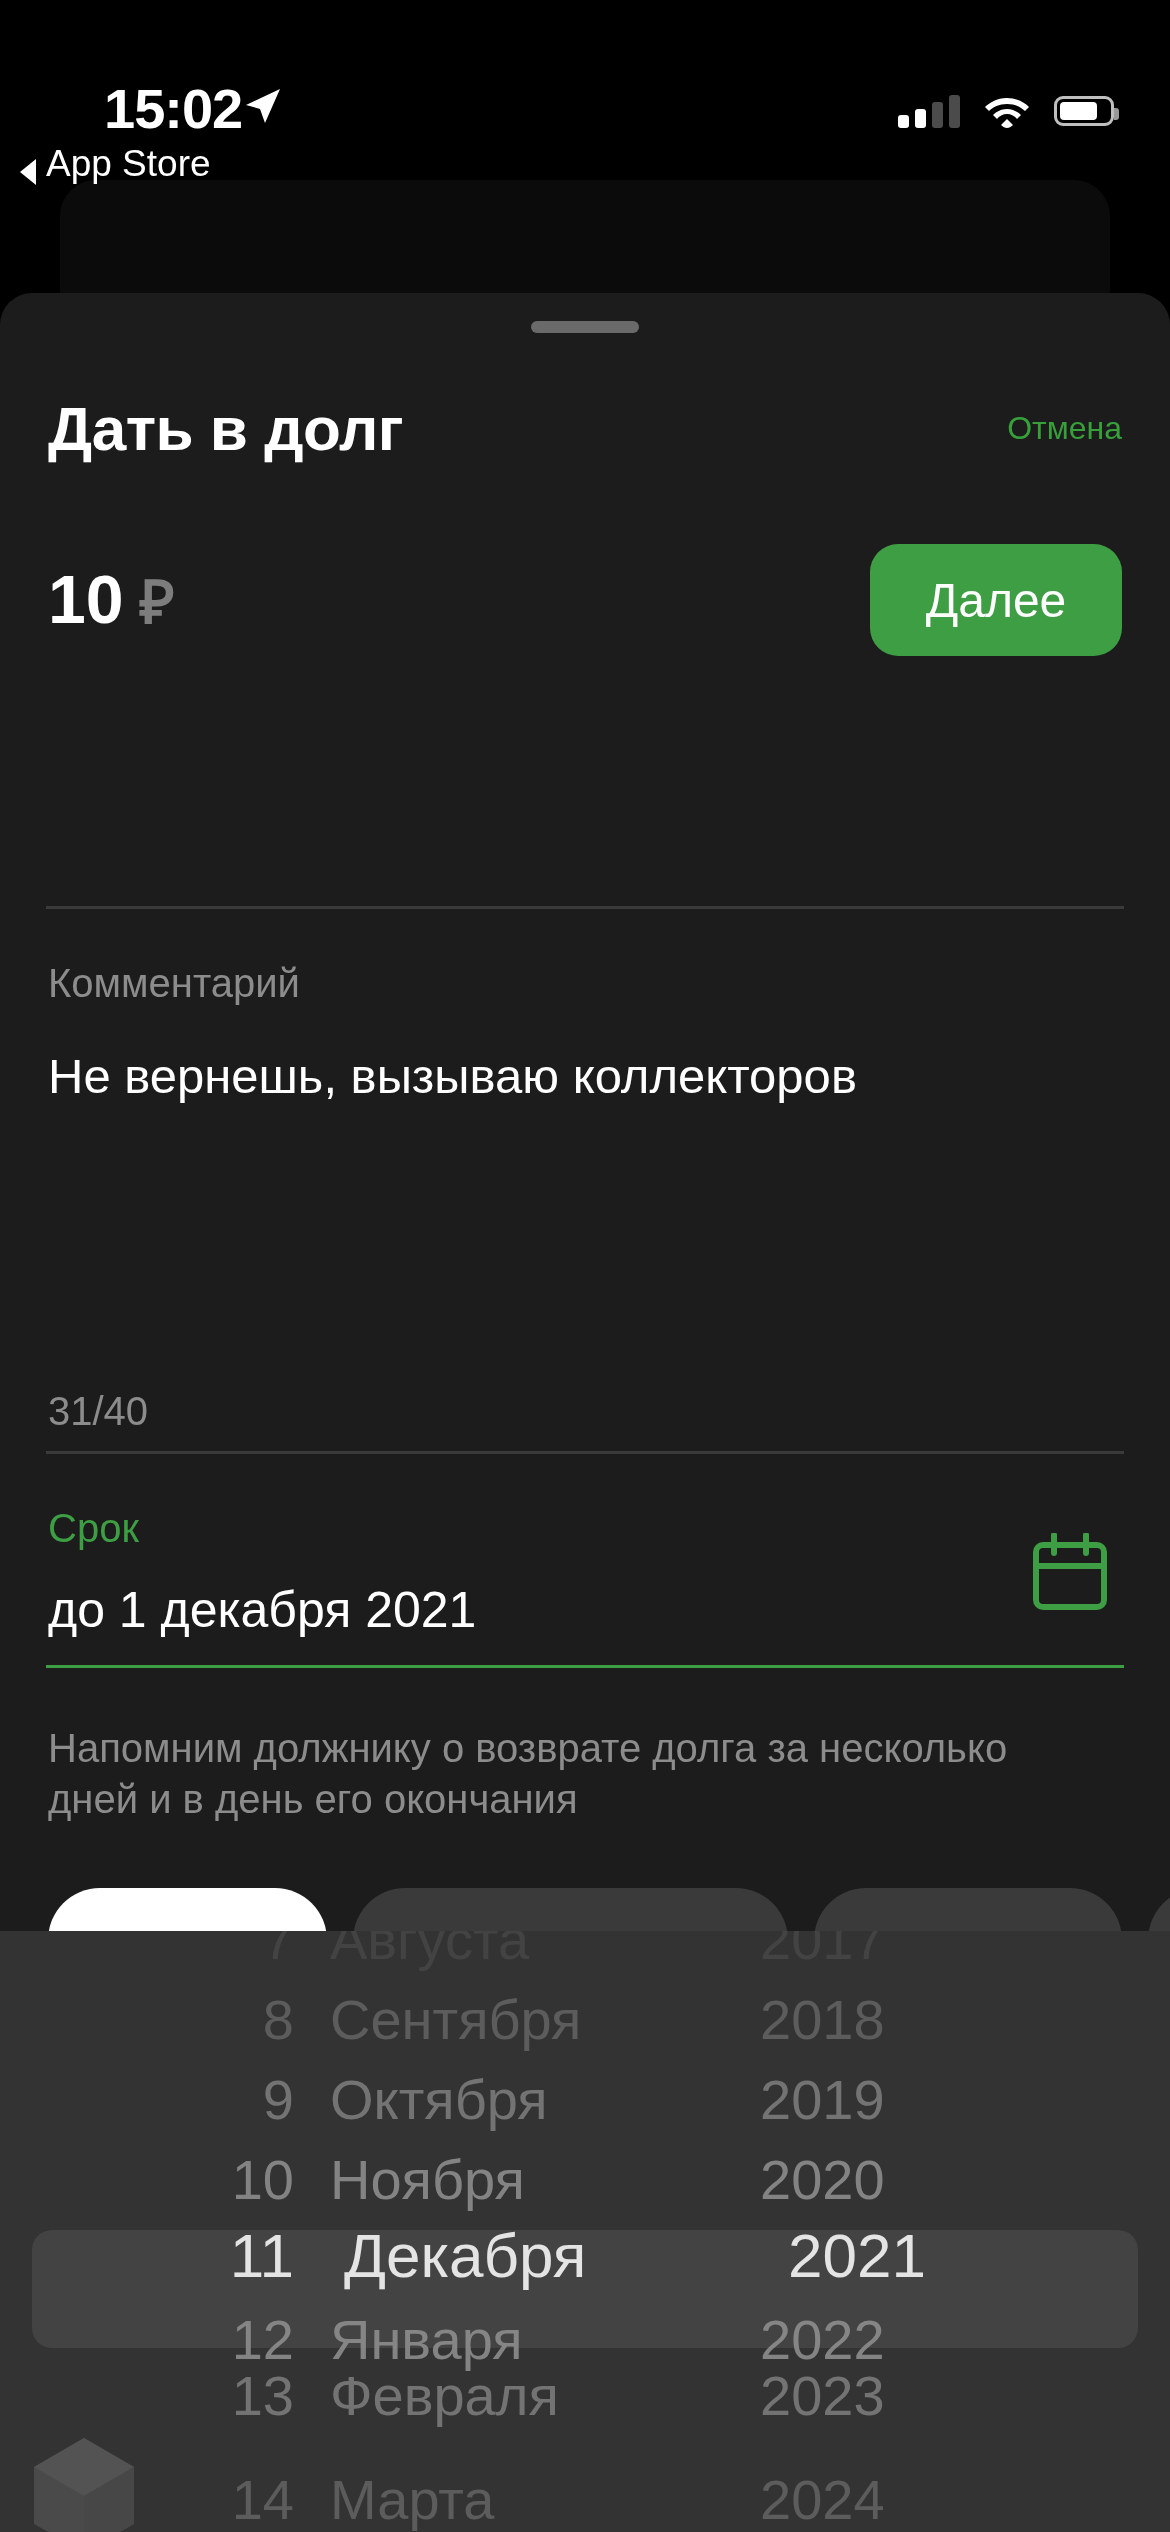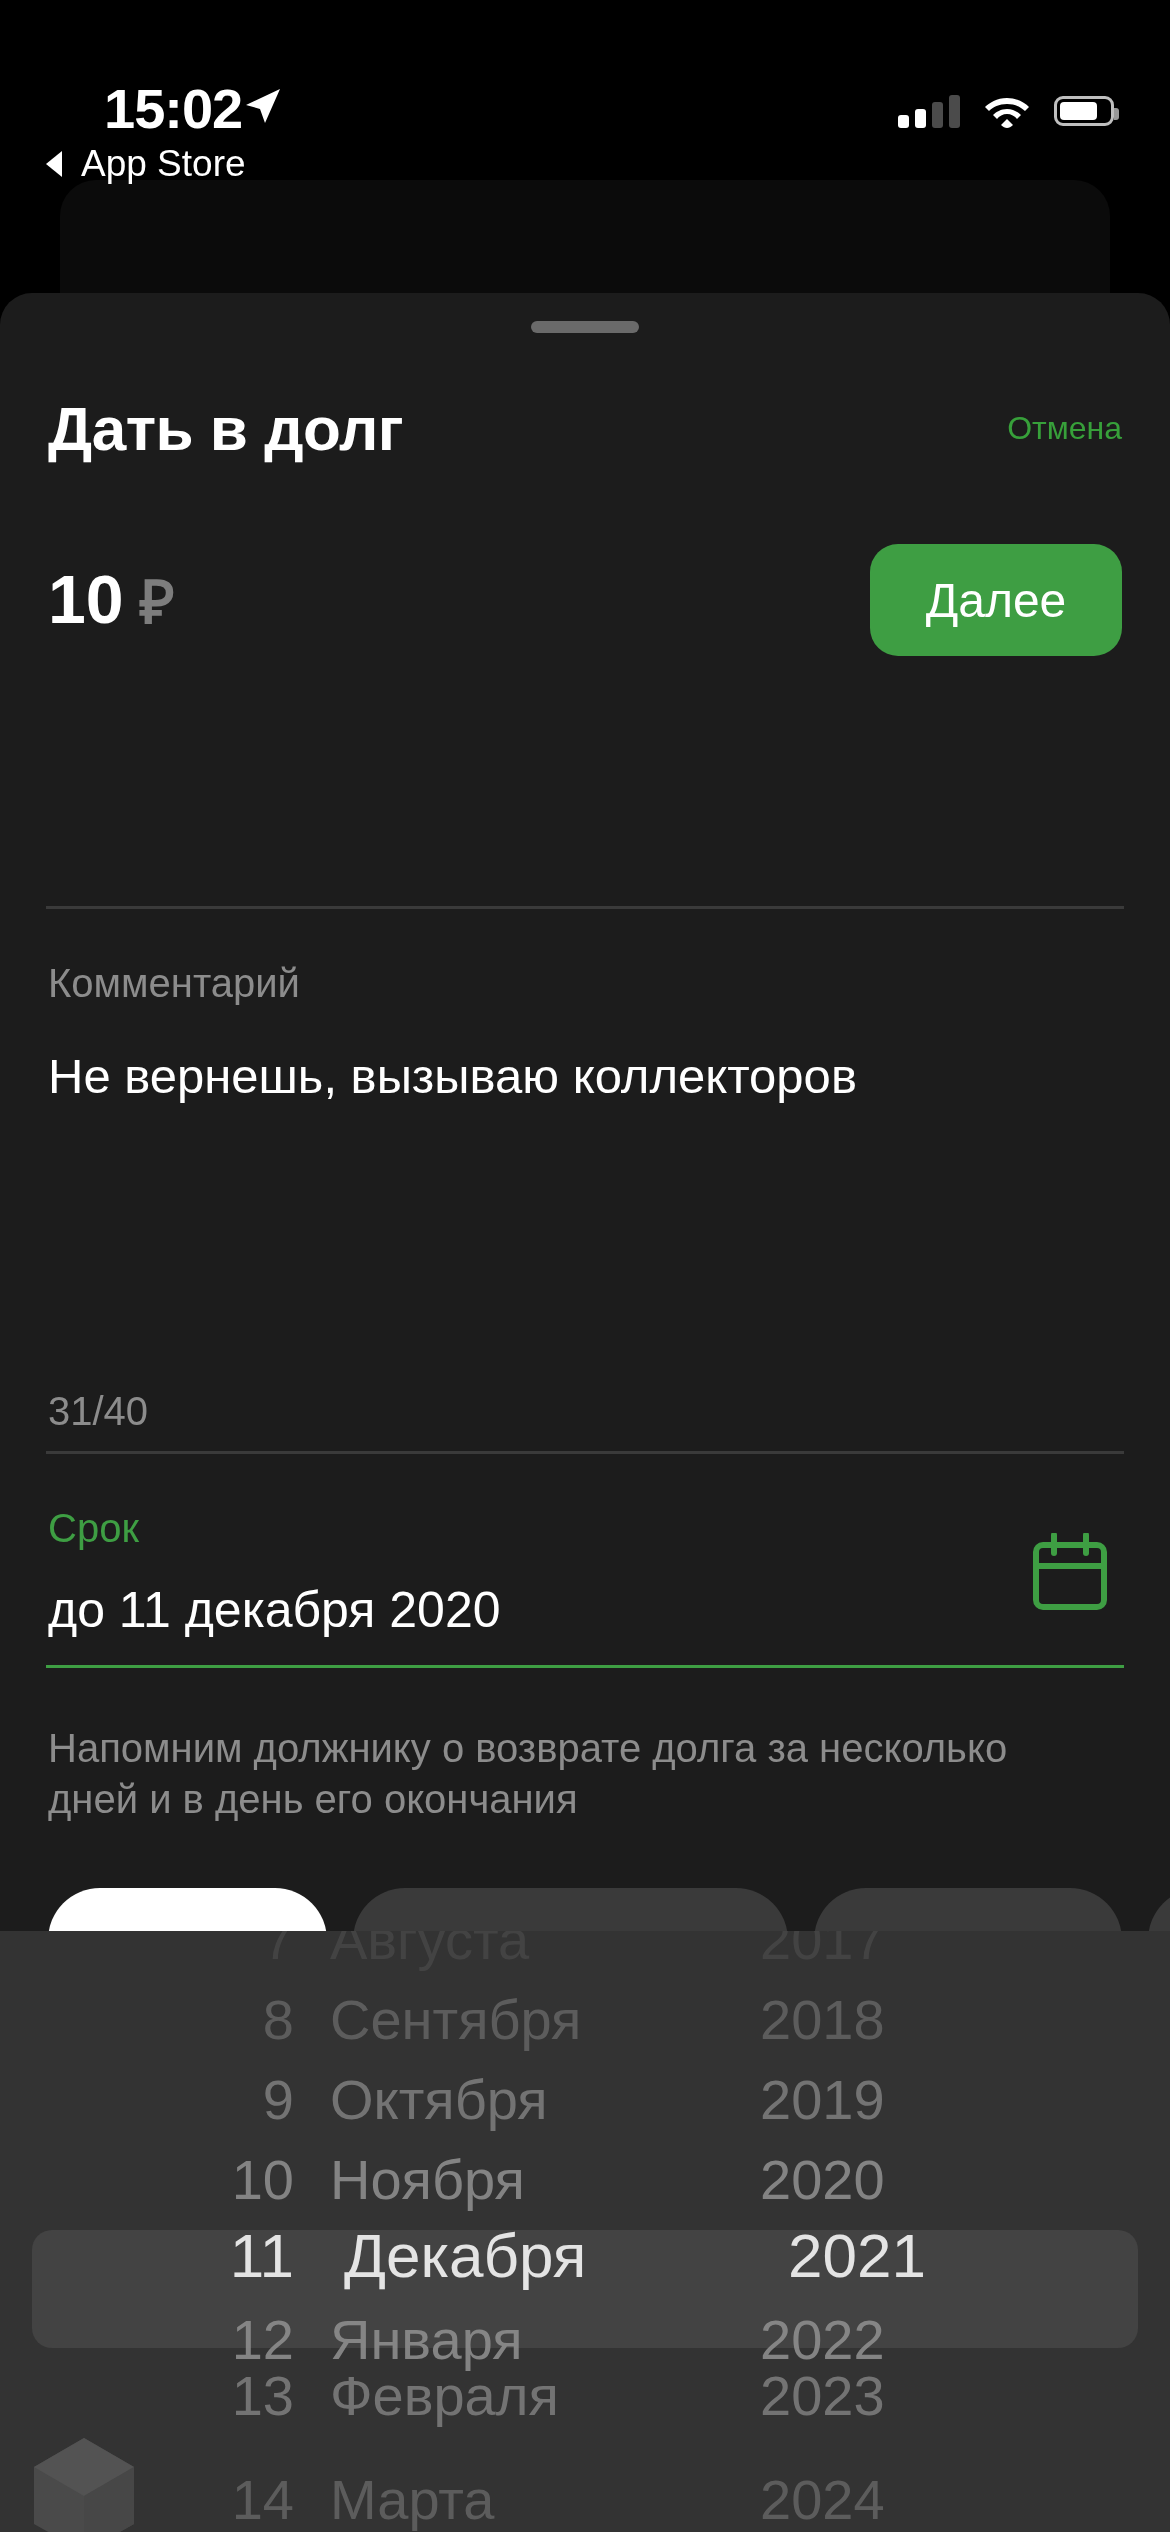--- a/index.html
+++ b/index.html
@@ -48,22 +48,22 @@
     border-radius:9px; padding:3px;
   }
   .batt-fill { width:78%; height:100%; background:#fff; border-radius:4px; }
   .batt-cap {
     position:absolute; right:-8px; top:9px; width:5px; height:12px;
     background:rgba(255,255,255,0.6); border-radius:0 3px 3px 0;
   }
 
   
   #back-to-app {
-    position:absolute; left:46px; top:95px;
-    display:flex; align-items:center; gap:19px;
+    position:absolute; left:20px; top:95px;
+    display:flex; align-items:flex-end; gap:10px;
     z-index:61;
   }
   #back-to-app .tri {
     width:0;height:0;
     border-top:13px solid transparent;
     border-bottom:13px solid transparent;
     border-right:16px solid #fff;
   }
   #back-to-app .lbl {
     font-size:37px; color:#fff; font-weight:400;
@@ -283,21 +283,21 @@
 
       <div class="divider" style="top:613px;"></div>
 
       <div id="comment-label">Комментарий</div>
       <div id="comment-value">Не вернешь, вызываю коллекторов</div>
       <div id="comment-counter">31/40</div>
 
       <div class="divider" style="top:1158px;"></div>
 
       <div id="term-label">Срок</div>
-      <div id="term-value">до 11 декабря 2020</div>
+      <div id="term-value">до 1 декабря 2021</div>
       <svg id="calendar-icon" viewBox="0 0 80 80">
         <rect x="6" y="12" width="68" height="62" rx="7" fill="none" stroke="#3e9e43" stroke-width="6"></rect>
         <line x1="6" y1="33" x2="74" y2="33" stroke="#3e9e43" stroke-width="6"></line>
         <line x1="24" y1="2" x2="24" y2="20" stroke="#3e9e43" stroke-width="6" stroke-linecap="round"></line>
         <line x1="56" y1="2" x2="56" y2="20" stroke="#3e9e43" stroke-width="6" stroke-linecap="round"></line>
       </svg>
 
       <div class="divider green" style="top:1372px;"></div>
 
       <div id="term-hint">Напомним должнику о возврате долга за несколько дней и в день его окончания</div>

